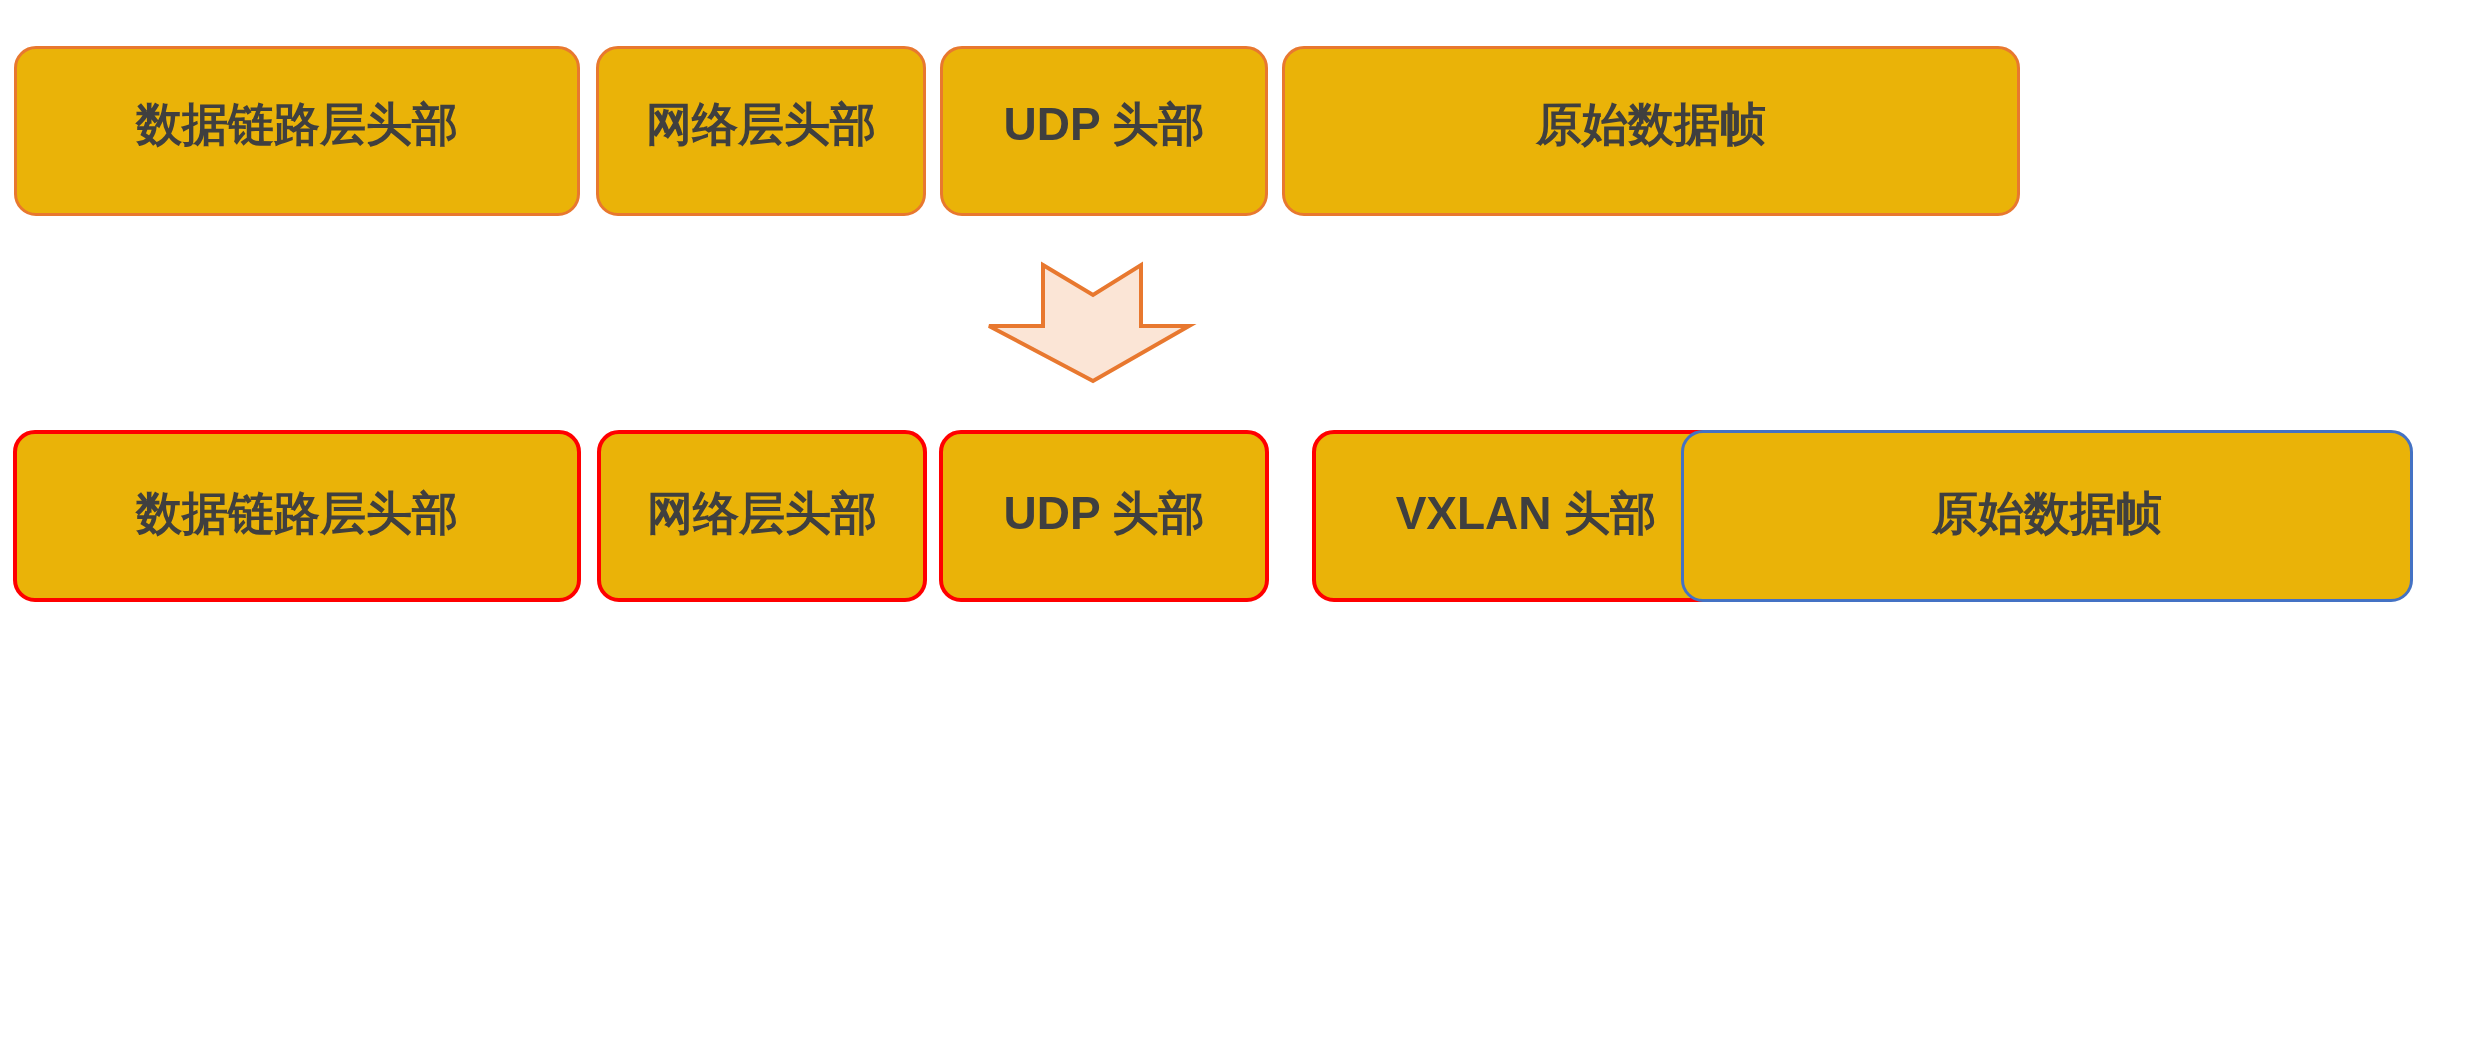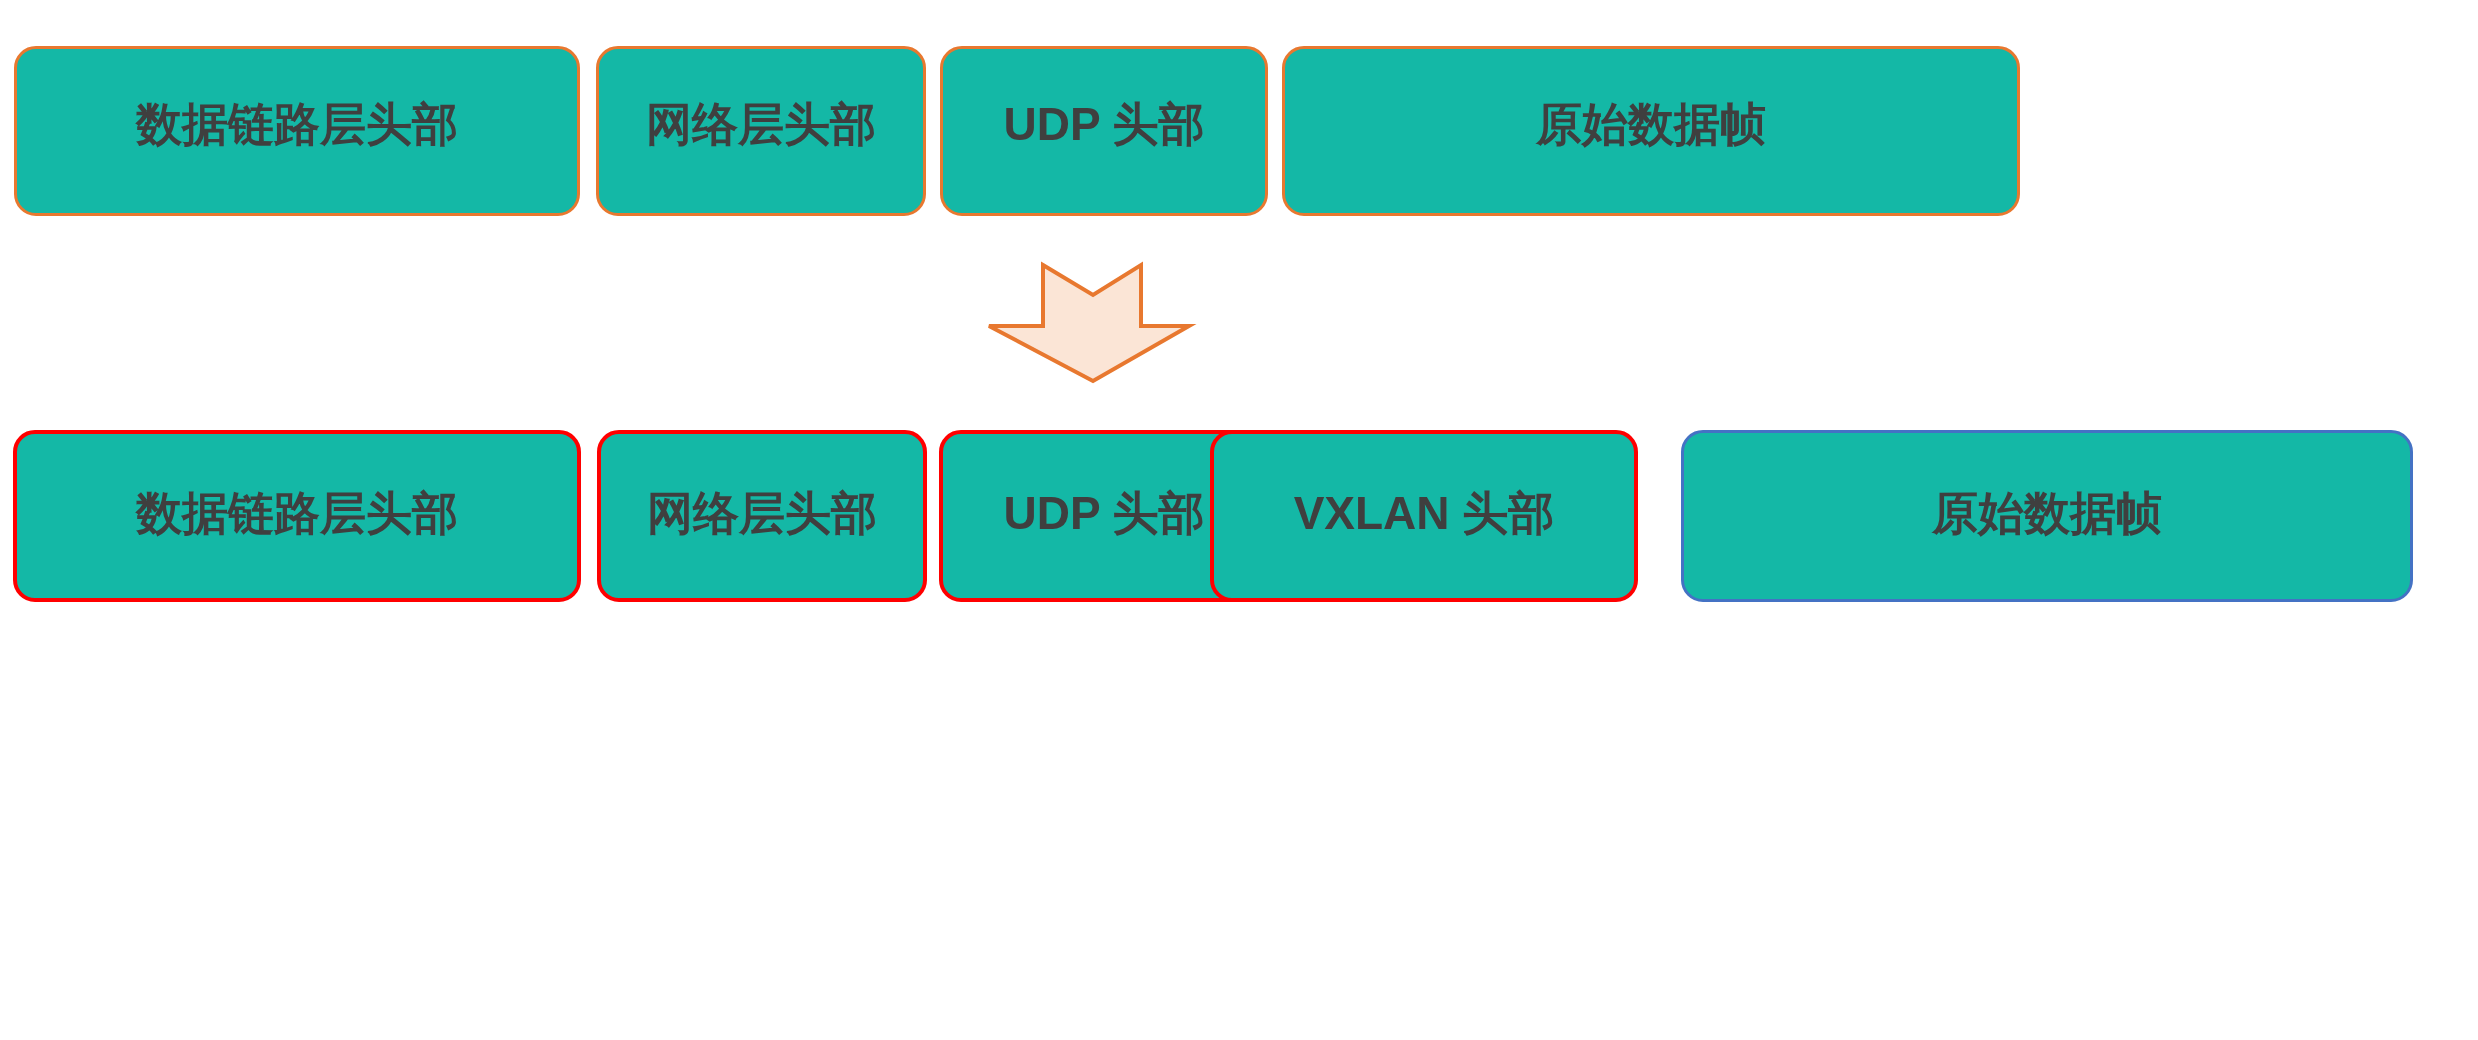--- a/index.html
+++ b/index.html
@@ -11,21 +11,21 @@
     position: relative;
     width: 2478px;
     height: 1040px;
     background: #ffffff;
     font-family: "Liberation Sans", "DejaVu Sans", sans-serif;
     overflow: hidden;
   }
   .box {
     position: absolute;
     box-sizing: border-box;
-    background: #14b8a6;
+    background: #eab308;
     border: 3px solid #E8782F;
     border-radius: 22px;
     display: flex;
     align-items: center;
     justify-content: center;
     font-size: 46px;
     font-weight: 700;
     color: #3F3F3F;
     white-space: nowrap;
     text-align: center;
@@ -71,17 +71,17 @@
   <div class="arrow-wrap">
     <svg width="220" height="132" viewBox="0 0 220 132">
       <polygon points="63,7 113,37 161,7 161,68 209,68 113,123 9,68 63,68" stroke-width="4" stroke-linejoin="miter" fill="#FBE5D6" style="stroke: rgb(232, 120, 47);"></polygon>
     </svg>
   </div>
 
   <div class="row-bottom">
     <div class="box" style="left: 13px; width: 568px; border-color: rgb(255, 0, 0);">数据链路层头部</div>
     <div class="box" style="left: 597px; width: 330px; border-color: rgb(255, 0, 0);">网络层头部</div>
     <div class="box" style="left: 939px; width: 330px; border-color: rgb(255, 0, 0);">UDP 头部</div>
-    <div class="box" style="left: 1210px; width: 428px; border-color: rgb(255, 0, 0);">VXLAN 头部</div>
+    <div class="box" style="left: 1312px; width: 428px; border-color: rgb(255, 0, 0);">VXLAN 头部</div>
     <div class="box payload" style="left: 1681px; width: 732px; border-color: rgb(68, 114, 196);">原始数据帧</div>
   </div>
 
 </div>
 
 </body></html>

